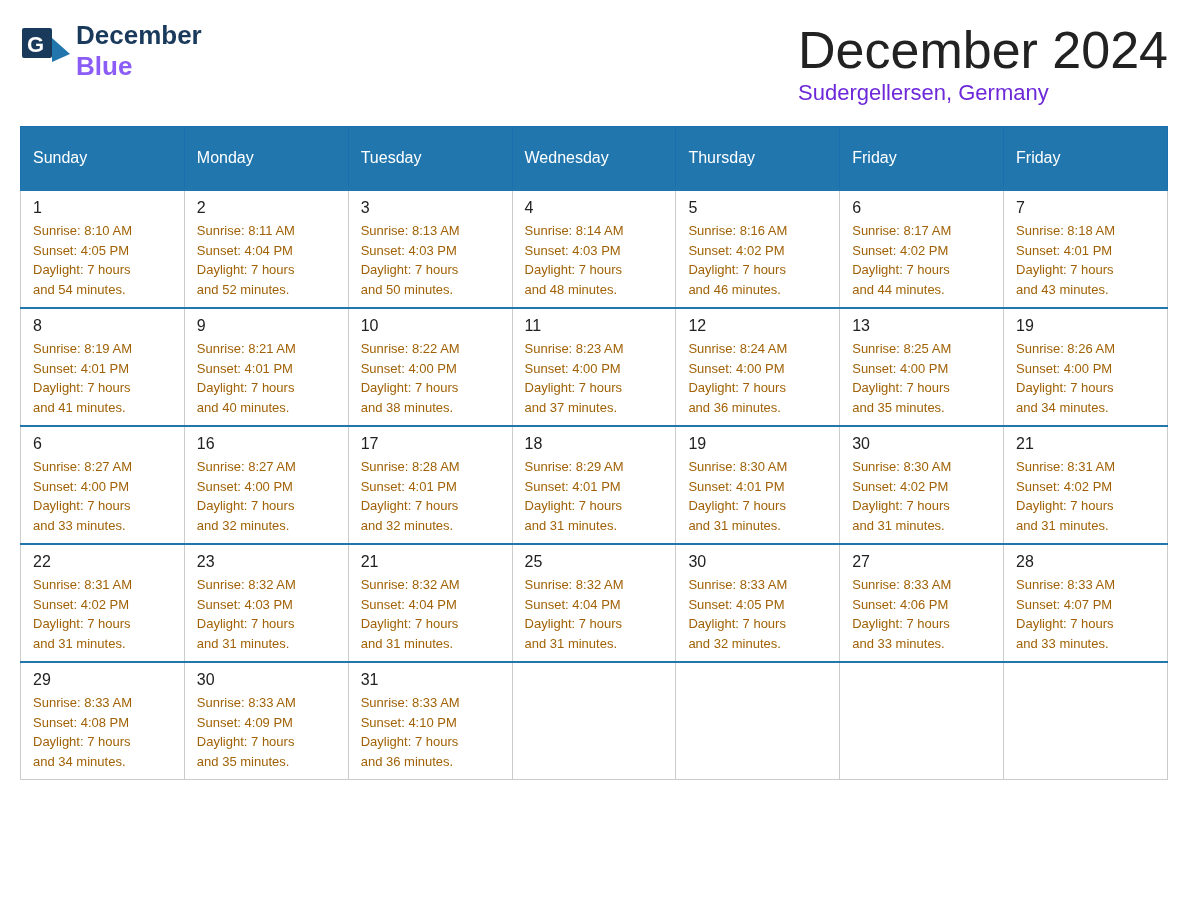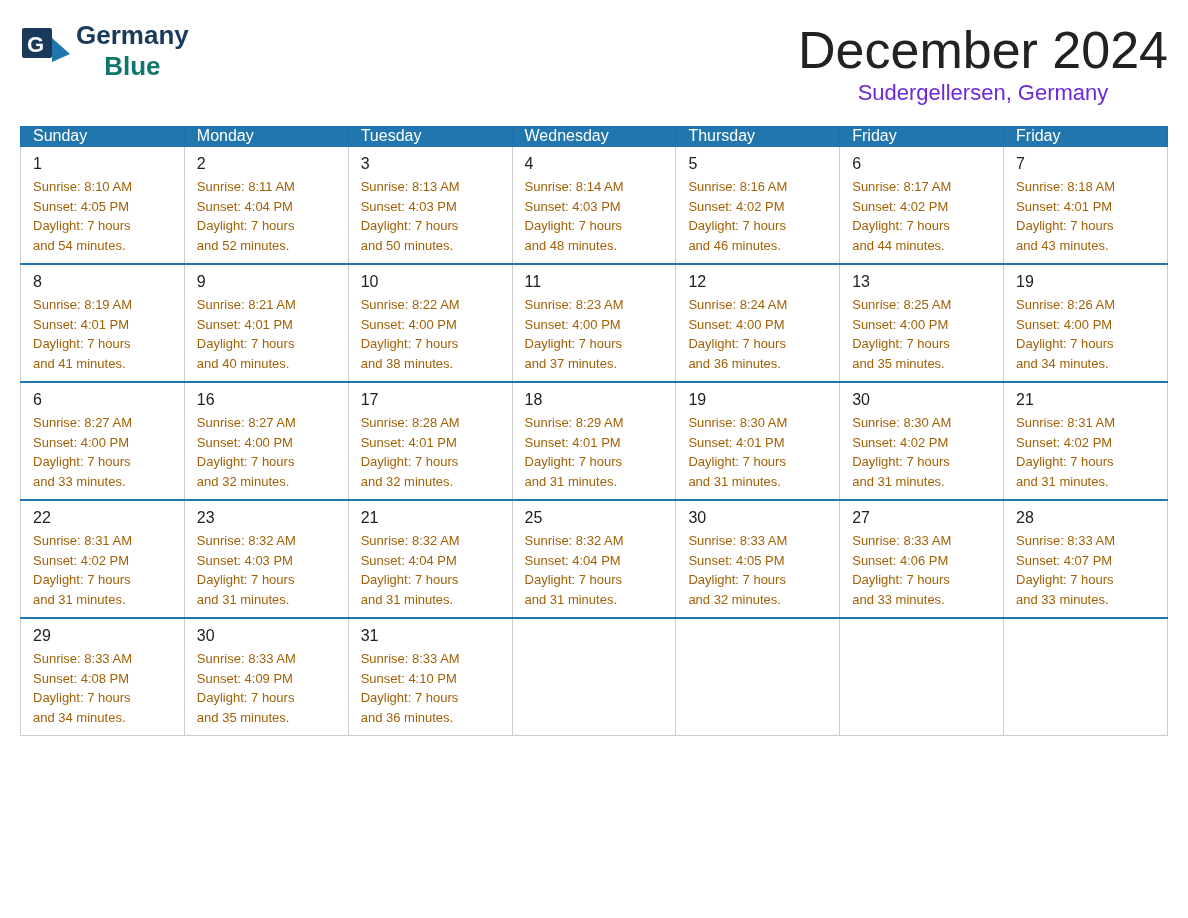--- a/index.html
+++ b/index.html
@@ -15,40 +15,40 @@
       justify-content: space-between;
       align-items: flex-start;
       margin-bottom: 20px;
     }
     .logo {
       display: flex;
       flex-direction: column;
       align-items: flex-start;
     }
     .title-section {
-      text-align: center;
+      text-align: left;
       margin-left: 32px;
     }
     .month-title {
       font-size: 52px;
       font-weight: normal;
       color: #222;
     }
     .subtitle {
       font-size: 22px;
       color: #6d28d9;
     }
     .calendar {
       width: 100%;
       border-collapse: collapse;
     }
     .calendar th {
       background-color: #2176ae;
       color: white;
-      padding: 0 12px;
+      padding: 22px 12px;
       text-align: left;
       font-size: 16px;
       font-weight: normal;
       border: 1px solid #1a6faf;
     }
     .calendar td {
       vertical-align: top;
       padding: 8px 12px;
       border: 1px solid #ccc;
       font-size: 13px;
@@ -94,22 +94,22 @@
   <div class="logo">
     <div class="logo-container">
       <svg class="logo-svg" width="50" height="50" viewBox="0 0 50 50">
 
         <rect x="2" y="2" width="30" height="30" rx="2" fill="#1a3a5c"></rect>
         <text x="7" y="26" font-size="22" font-weight="bold" fill="white" font-family="Arial">G</text>
 
         <polygon points="32,12 50,28 32,36" fill="#2176ae"></polygon>
       </svg>
       <div style="display:flex;flex-direction:column;margin-left:4px;">
-        <span style="font-size:26px;font-weight:bold;color:#1a3a5c;">Germany</span>
-        <span style="font-size:26px;font-weight:bold;color:#0f766e;text-align:center;">Blue</span>
+        <span style="font-size:26px;font-weight:bold;color:#1a3a5c;">December</span>
+        <span style="font-size:26px;font-weight:bold;color:#8b5cf6;">Blue</span>
       </div>
     </div>
   </div>
   <div class="title-section">
     <div class="month-title">December 2024</div>
     <div class="subtitle">Sudergellersen, Germany</div>
   </div>
 </div>
 
 <table class="calendar">

